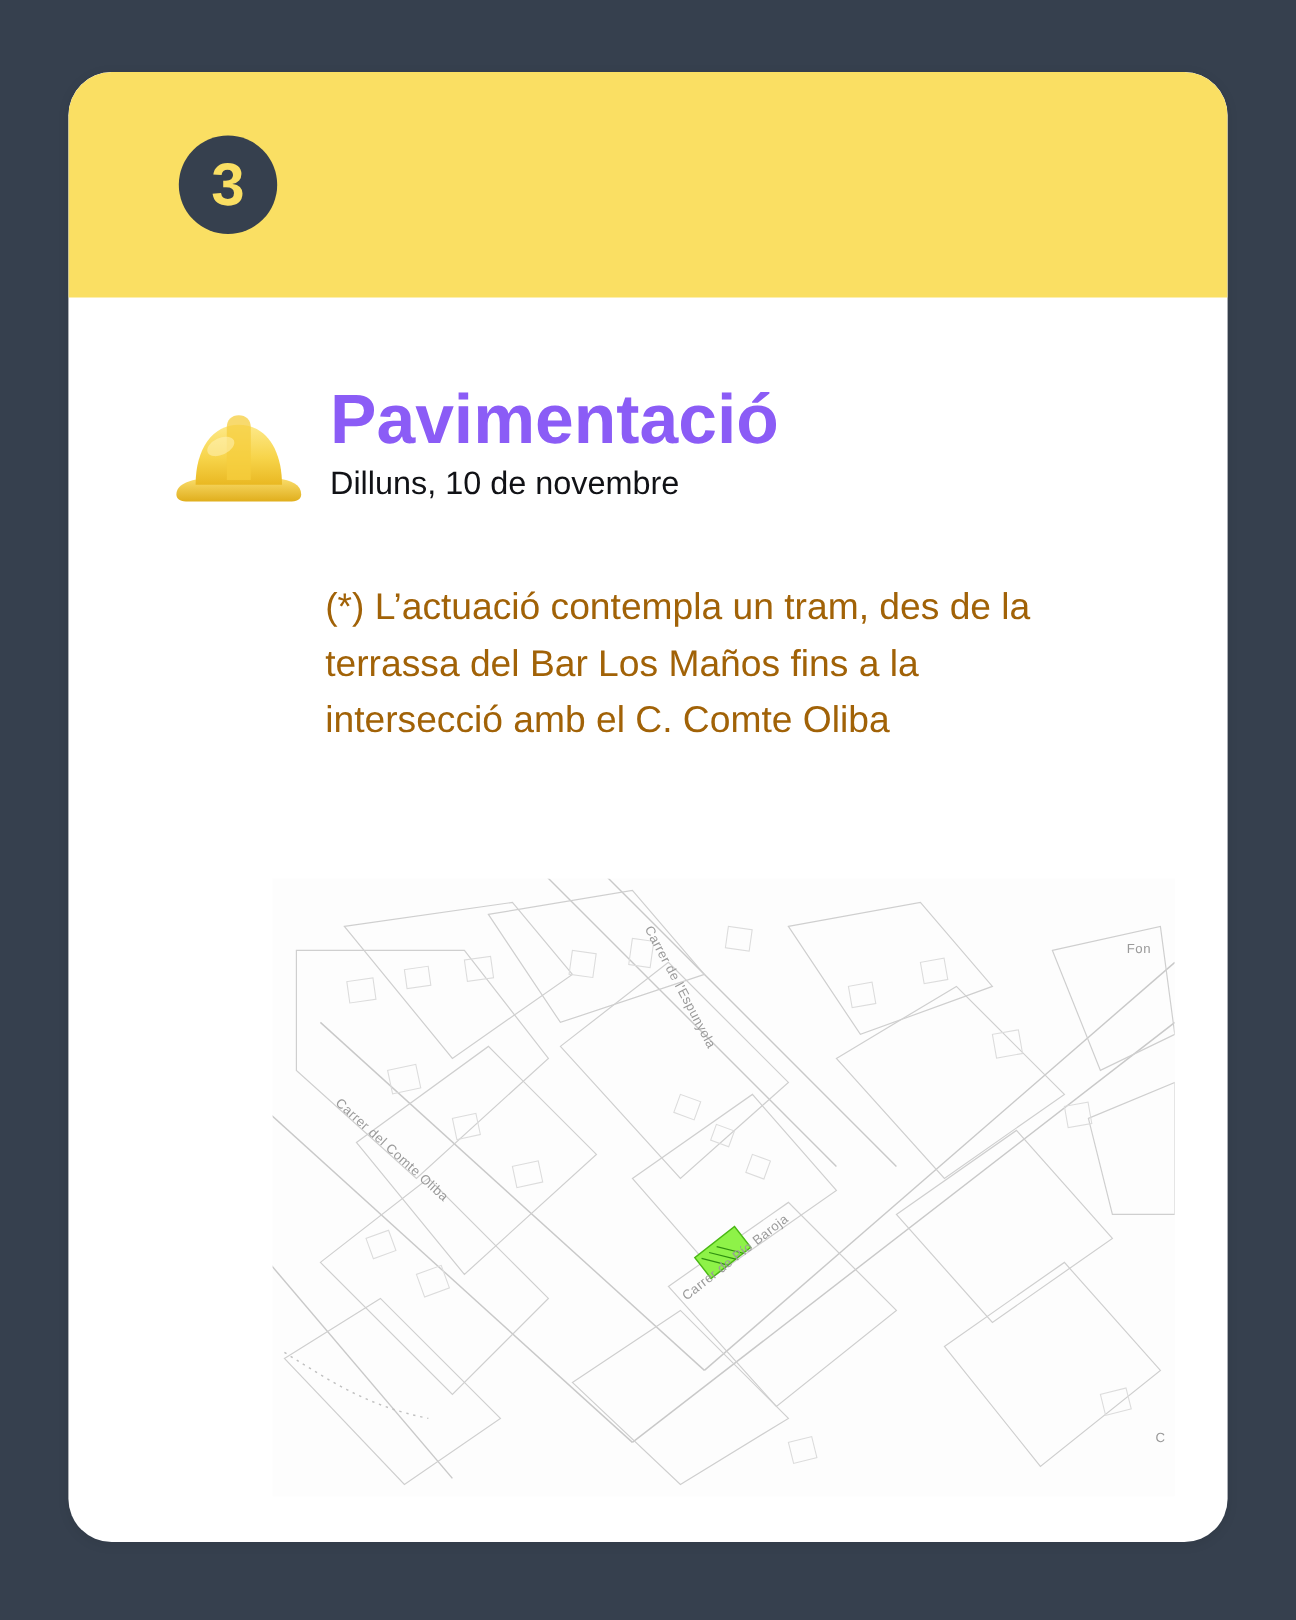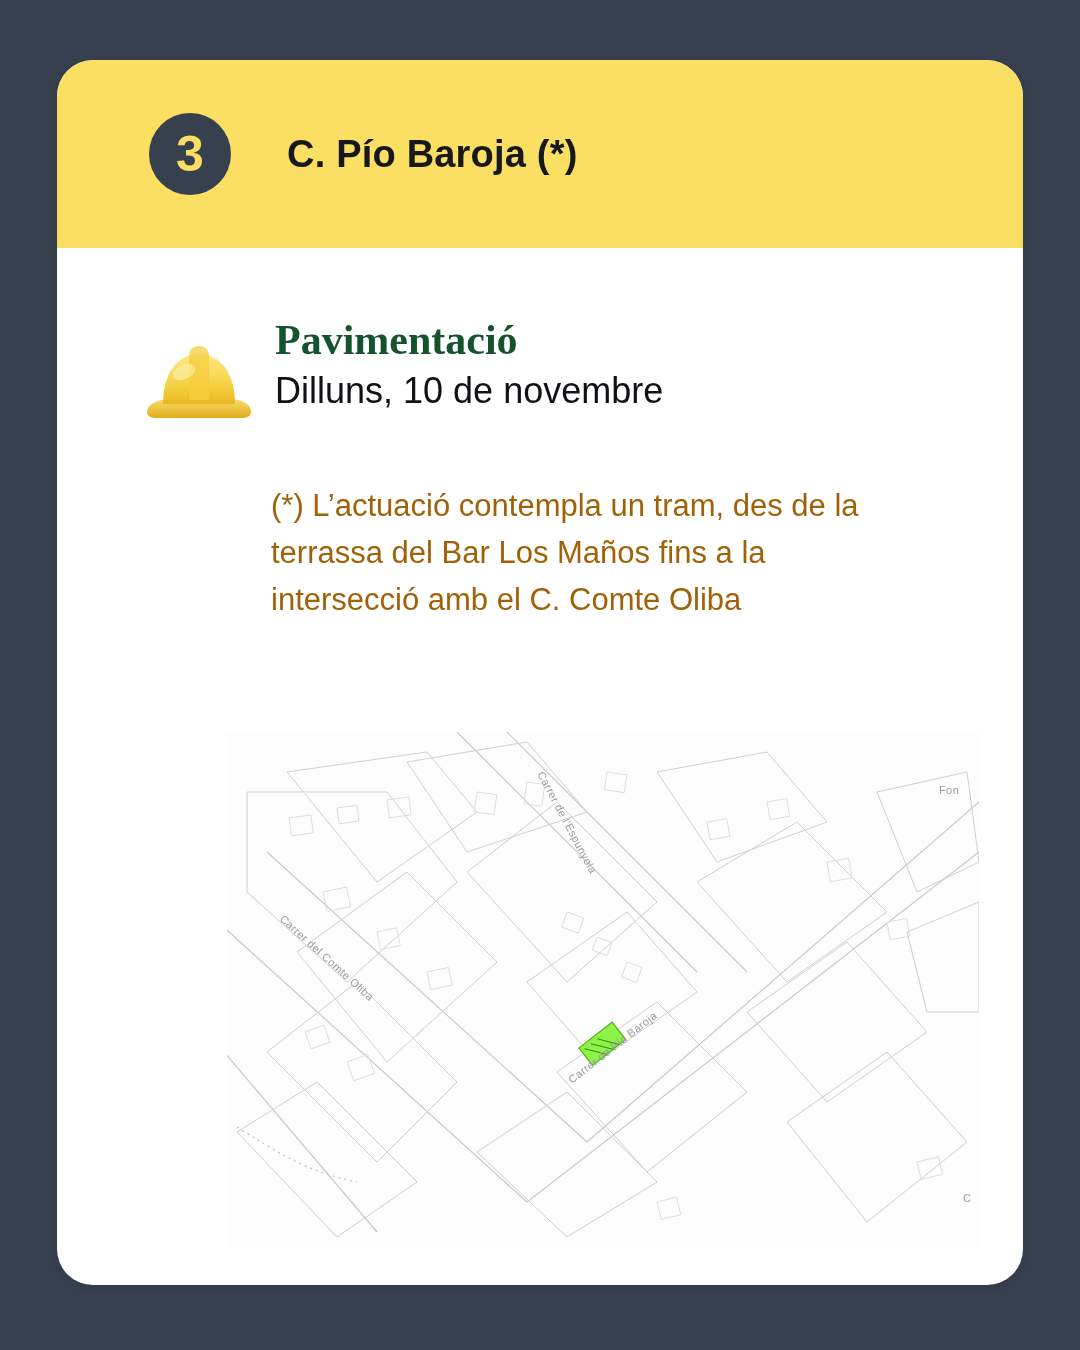--- a/index.html
+++ b/index.html
@@ -80,29 +80,28 @@
     margin-top: 20px;
   }
   .helmet svg { display:block; }
 
   .work-text {
     margin-left: 16px;
     padding-top: 0;
   }
 
   .work-type {
-    font-size: 42px;
+    font-size: 58px;
     font-weight: bold;
-    color: #14532d;
+    color: #8b5cf6;
     line-height: 1.16;
     margin: 0;
-    font-family: Liberation Serif, serif;
   }
   .work-date {
-    font-size: 36px;
+    font-size: 27px;
     color: #111216;
     line-height: 1.22;
     margin: 4px 0 0 0;
     font-weight: normal;
   }
 
   .note {
     margin: 46px 0 0 214px;
     font-size: 31px;
     line-height: 1.52;
@@ -129,21 +128,20 @@
   }
   .hl { fill: #8ef248; stroke: #4ab814; stroke-width: 1.2; }
 </style>
 </head>
 <body>
 
 <div class="card">
 
   <div class="card-header">
     <div class="badge">3</div>
-    <div class="header-title">C. Pío Baroja (*)</div>
   </div>
 
   <div class="card-body">
 
     <div class="work-row">
       <div class="helmet">
         <svg width="120" height="100" viewBox="0 0 120 100">
           <defs>
             <linearGradient id="hg" x1="0" y1="0" x2="0" y2="1">
               <stop offset="0%" stop-color="#fde98a"></stop>

